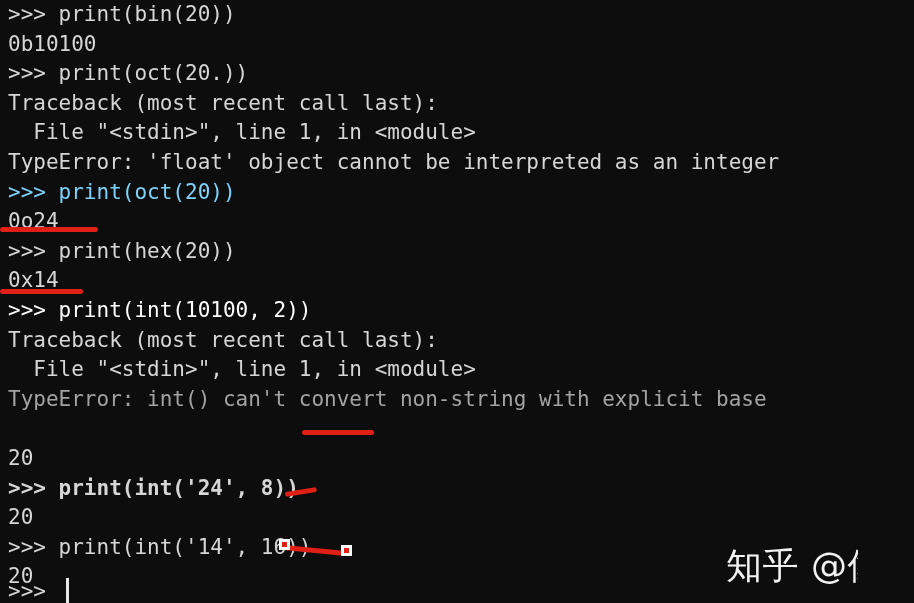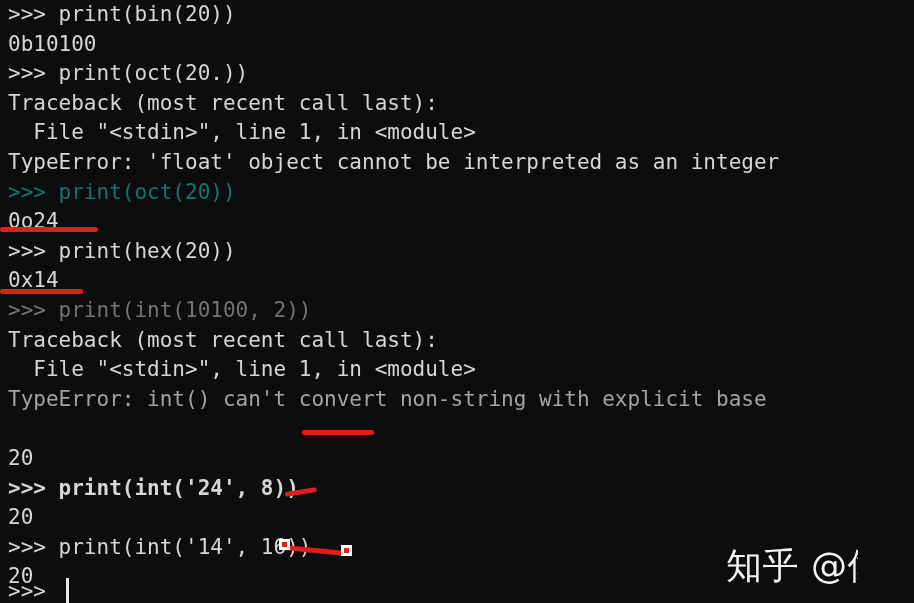--- a/index.html
+++ b/index.html
@@ -77,25 +77,25 @@
 <div id="screen" style="background: rgb(13, 13, 13);">
 
   <div id="terminal">
 
   <div class="term-line" style="top: 0px; color: rgb(214, 214, 214);">&gt;&gt;&gt; print(bin(20))</div>
       <div class="term-line" style="top: 29.6px; color: rgb(214, 214, 214);">0b10100</div>
       <div class="term-line" style="top: 59.2px; color: rgb(214, 214, 214);">&gt;&gt;&gt; print(oct(20.))</div>
       <div class="term-line" style="top: 88.8px; color: rgb(214, 214, 214);">Traceback (most recent call last):</div>
       <div class="term-line" style="top: 118.4px; color: rgb(214, 214, 214);">  File "&lt;stdin&gt;", line 1, in &lt;module&gt;</div>
       <div class="term-line" style="top: 148px; color: rgb(214, 214, 214);">TypeError: 'float' object cannot be interpreted as an integer</div>
-      <div class="term-line" style="top: 177.6px; color: #0f766e;">&gt;&gt;&gt; print(oct(20))</div>
+      <div class="term-line" style="top: 177.6px; color: #7dd3fc;">&gt;&gt;&gt; print(oct(20))</div>
       <div class="term-line" style="top: 207.2px; color: rgb(214, 214, 214);">0o24</div>
       <div class="term-line" style="top: 236.8px; color: rgb(214, 214, 214);">&gt;&gt;&gt; print(hex(20))</div>
       <div class="term-line" style="top: 266.4px; color: rgb(214, 214, 214);">0x14</div>
-      <div class="term-line" style="top: 296px; color: #737373;">&gt;&gt;&gt; print(int(10100, 2))</div>
+      <div class="term-line" style="top: 296px; color: #ffffff;">&gt;&gt;&gt; print(int(10100, 2))</div>
       <div class="term-line" style="top: 325.6px; color: rgb(214, 214, 214);">Traceback (most recent call last):</div>
       <div class="term-line" style="top: 355.2px; color: rgb(214, 214, 214);">  File "&lt;stdin&gt;", line 1, in &lt;module&gt;</div>
       <div class="term-line" style="top: 384.8px; color: #a3a3a3;">TypeError: int() can't convert non-string with explicit base</div>
       <div class="term-line" style="top: 444px; color: rgb(214, 214, 214);">20</div>
       <div class="term-line" style="top: 473.6px; color: rgb(214, 214, 214); font-weight: bold;">&gt;&gt;&gt; print(int('24', 8))</div>
       <div class="term-line" style="top: 503.2px; color: rgb(214, 214, 214);">20</div>
       <div class="term-line" style="top: 532.8px; color: rgb(214, 214, 214);">&gt;&gt;&gt; print(int('14', 16))</div>
       <div class="term-line" style="top: 562.4px; color: rgb(214, 214, 214);">20</div>
       <div class="term-line" style="top: 577px; color: rgb(214, 214, 214);">&gt;&gt;&gt;</div>
     </div>

